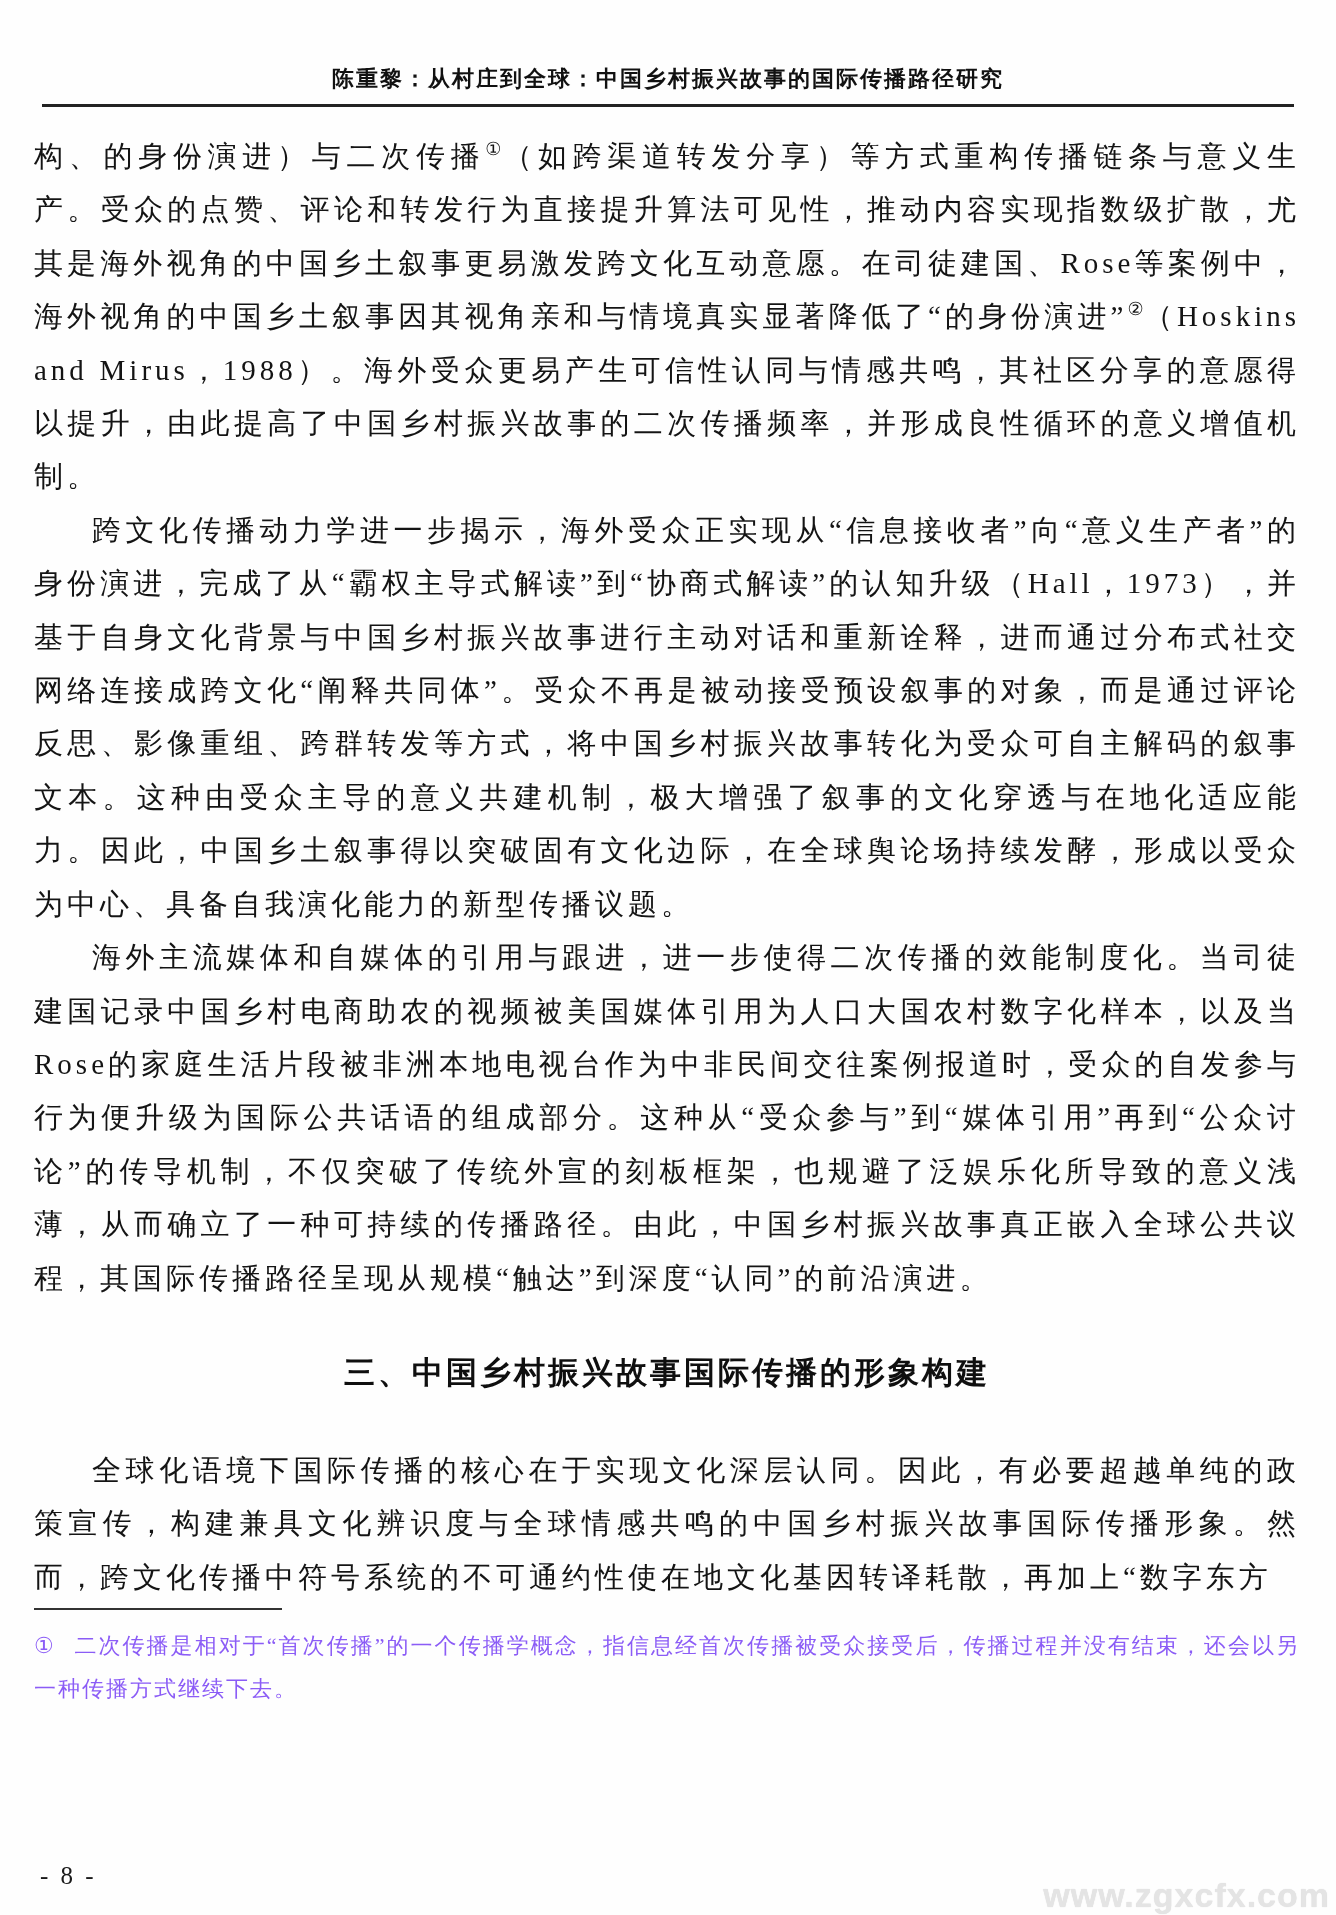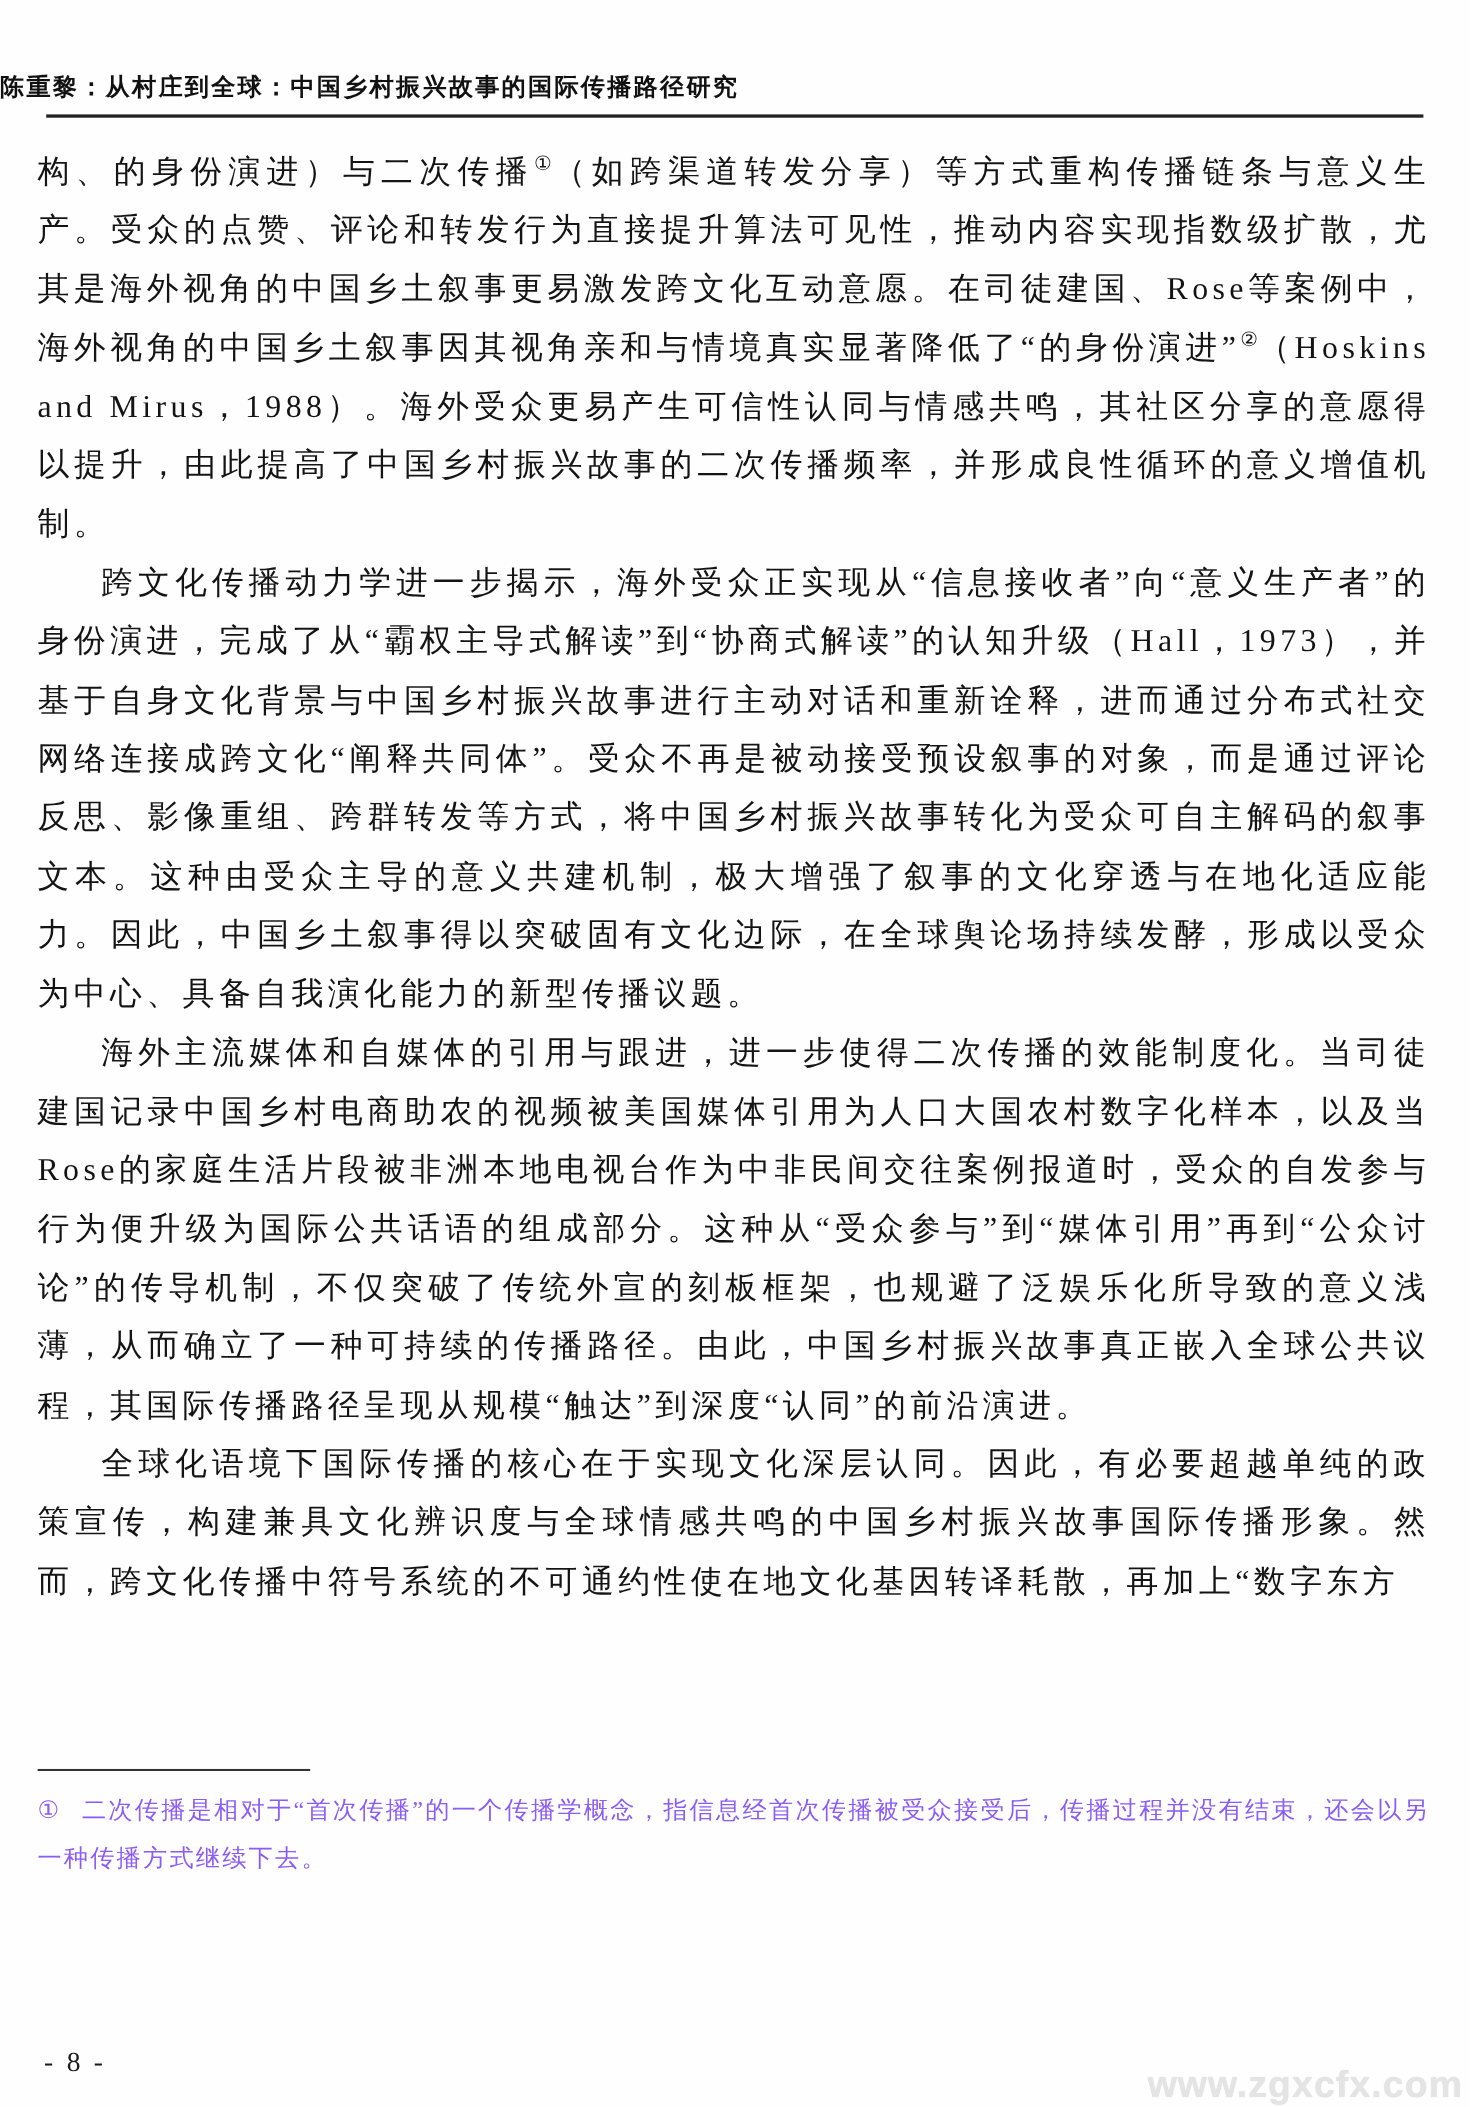--- a/index.html
+++ b/index.html
@@ -15,20 +15,21 @@
     overflow: hidden;
     box-sizing: border-box;
     color: #161616;
     font-family: "Liberation Serif", "DejaVu Serif", serif;
   }
   .header-title {
     position: absolute;
     top: 64px;
     left: 0;
     right: 0;
+    text-align: center;
     font-family: "Liberation Sans", "DejaVu Sans", sans-serif;
     font-weight: bold;
     font-size: 22px;
     letter-spacing: 2px;
     color: #111111;
   }
   .header-rule {
     position: absolute;
     top: 104px;
     left: 42px;
@@ -131,20 +132,21 @@
   <hr class="header-rule">
 
   <div class="content">
 
     <p class="body-para no-indent"><span>构、的身份演进）与二次传播</span><sup class="fn-ref">①</sup><span>（如跨渠道转发分享）等方式重构传播链条与意义生产。受众的点赞、评论和转发行为直接提升算法可见性，推动内容实现指数级扩散，尤其是海外视角的中国乡土叙事更易激发跨文化互动意愿。在司徒建国、Rose等案例中，海外视角的中国乡土叙事因其视角亲和与情境真实显著降低了“的身份演进”</span><sup class="fn-ref">②</sup><span>（Hoskins and Mirus，1988）。海外受众更易产生可信性认同与情感共鸣，其社区分享的意愿得以提升，由此提高了中国乡村振兴故事的二次传播频率，并形成良性循环的意义增值机制。</span></p>
 
     <p class="body-para">跨文化传播动力学进一步揭示，海外受众正实现从“信息接收者”向“意义生产者”的身份演进，完成了从“霸权主导式解读”到“协商式解读”的认知升级（Hall，1973），并基于自身文化背景与中国乡村振兴故事进行主动对话和重新诠释，进而通过分布式社交网络连接成跨文化“阐释共同体”。受众不再是被动接受预设叙事的对象，而是通过评论反思、影像重组、跨群转发等方式，将中国乡村振兴故事转化为受众可自主解码的叙事文本。这种由受众主导的意义共建机制，极大增强了叙事的文化穿透与在地化适应能力。因此，中国乡土叙事得以突破固有文化边际，在全球舆论场持续发酵，形成以受众为中心、具备自我演化能力的新型传播议题。</p>
 
     <p class="body-para">海外主流媒体和自媒体的引用与跟进，进一步使得二次传播的效能制度化。当司徒建国记录中国乡村电商助农的视频被美国媒体引用为人口大国农村数字化样本，以及当Rose的家庭生活片段被非洲本地电视台作为中非民间交往案例报道时，受众的自发参与行为便升级为国际公共话语的组成部分。这种从“受众参与”到“媒体引用”再到“公众讨论”的传导机制，不仅突破了传统外宣的刻板框架，也规避了泛娱乐化所导致的意义浅薄，从而确立了一种可持续的传播路径。由此，中国乡村振兴故事真正嵌入全球公共议程，其国际传播路径呈现从规模“触达”到深度“认同”的前沿演进。</p>
 
+    <h2 class="section-heading">三、中国乡村振兴故事国际传播的形象构建</h2>
 
     <p class="body-para">全球化语境下国际传播的核心在于实现文化深层认同。因此，有必要超越单纯的政策宣传，构建兼具文化辨识度与全球情感共鸣的中国乡村振兴故事国际传播形象。然而，跨文化传播中符号系统的不可通约性使在地文化基因转译耗散，再加上“数字东方</p>
 
   </div>
 
   <div class="footnotes">
     <div class="footnote-rule"></div>
 
     <p class="footnote"><span class="fn-marker">①</span><span>二次传播是相对于“首次传播”的一个传播学概念，指信息经首次传播被受众接受后，传播过程并没有结束，还会以另一种传播方式继续下去。</span></p>
 

